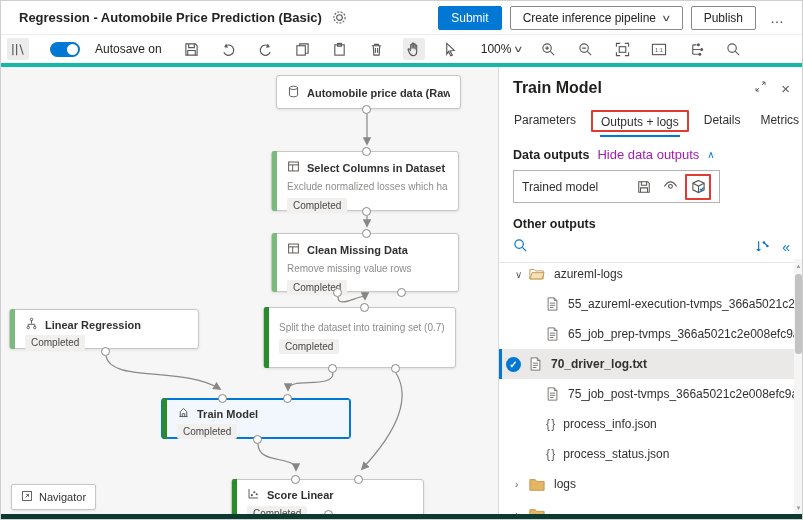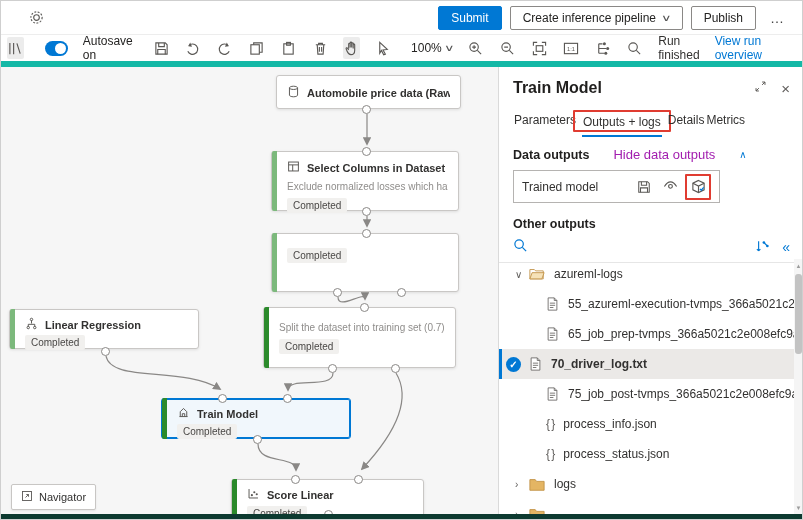--- a/index.html
+++ b/index.html
@@ -11,21 +11,21 @@
   .title{font-size:13px;font-weight:bold;color:#252423;white-space:nowrap}
   .gear{margin-left:10px;display:inline-flex}
   .tb-actions{margin-left:auto;display:flex;align-items:center;gap:8px}
   .btn{font-size:12px;height:24px;display:inline-flex;align-items:center;justify-content:center;padding:0 12px;border-radius:2px;cursor:pointer;white-space:nowrap}
   .btn-primary{background:#0078d4;color:#fff;border:1px solid #0078d4}
   .btn-std{background:#fff;color:#252423;border:1px solid #8a8886}
   .chev{font-size:9px;color:#555;margin-left:7px;transform:scaleX(1.6)}
   .more{font-size:14px;color:#444;letter-spacing:2px;padding:0 6px;cursor:pointer}
 
   
-  .toolbar{position:absolute;left:0;top:34px;width:100%;height:32px;background:#fff;border-bottom:6px solid #14b8a6;display:flex;align-items:center;padding:0 10px 0 6px;gap:15px}
+  .toolbar{position:absolute;left:0;top:34px;width:100%;height:32px;background:#fff;border-bottom:4px solid #14b8a6;display:flex;align-items:center;padding:0 10px 0 6px;gap:15px}
   .tool{display:inline-flex;align-items:center;justify-content:center;width:22px;height:22px;border-radius:2px;cursor:pointer}
   .tool.bgd{background:#ececec}
   .tool svg{display:block}
   .toggle{width:30px;height:15px;border-radius:8px;background:#0078d4;position:relative;cursor:pointer;margin-left:6px}
   .toggle .knob{position:absolute;right:2px;top:2px;width:11px;height:11px;border-radius:50%;background:#fff}
   .autosave{font-size:12px;color:#252423;margin-right:4px}
   .zoomlvl{font-size:12px;color:#252423;display:flex;align-items:center;gap:4px;cursor:pointer;margin-left:4px}
   .zoomlvl .chev{margin-left:0}
   .run-status{margin-left:auto;font-size:12px;color:#323130;display:flex;gap:6px;align-items:center;padding-right:4px}
   .run-link{color:#0078d4;cursor:pointer;text-decoration:none}
@@ -43,26 +43,26 @@
   .node.selected{border:1px solid #0078d4;background:#f1f7fc;box-shadow:0 0 0 1px #0078d4 inset}
   .port{position:absolute;width:9px;height:9px;border-radius:50%;background:#fff;border:1px solid #8a8886;z-index:3}
   .navigator{position:absolute;left:10px;top:417px;height:26px;background:#fff;border:1px solid #c8c6c4;border-radius:2px;display:flex;align-items:center;gap:6px;padding:0 9px;font-size:11px;color:#323130;cursor:pointer;box-shadow:0 1px 2px rgba(0,0,0,.08);z-index:4}
 
   
   .panel{position:absolute;left:497px;top:66px;width:306px;height:447px;background:#fff;border-left:1px solid #dadada;font-size:12px;color:#323130;overflow:hidden}
   .p-head{display:flex;align-items:center;padding:12px 14px 4px 14px}
   .p-title{font-size:16px;font-weight:bold;color:#201f1e}
   .p-headicons{margin-left:auto;display:flex;gap:14px;align-items:center;color:#605e5c}
   .x-icon{font-size:15px;cursor:pointer;line-height:1}
-  .tabs{display:flex;align-items:center;padding:6px 14px 0 14px;}
+  .tabs{display:flex;align-items:center;padding:6px 14px 0 14px;gap:18px}
   .tab{font-size:12px;color:#323130;padding:6px 1px 8px 1px;cursor:pointer;white-space:nowrap}
   .tab-annot{border:2px solid #e03c31;border-radius:1px;padding:3px 7px 1px 7px;margin:0 -4px}
   .tab.active{position:relative;font-weight:normal}
   .tab.active:after{content:"";position:absolute;left:0;right:0;bottom:0;height:2px;background:#0078d4}
-  .sect{display:flex;align-items:center;gap:24px;padding:12px 14px 0 14px}
+  .sect{display:flex;align-items:center;gap:8px;padding:12px 14px 0 14px}
   .sect b{font-size:12.5px;color:#201f1e}
   .bluelink{color:#a21caf;cursor:pointer;font-size:13px}
   .caret-up{color:#0078d4;font-size:10px}
   .outbox{margin:8px 14px 0 14px;width:207px;height:33px;border:1px solid #b5b3b1;display:flex;align-items:center;padding:0 8px;gap:4px}
   .outbox .lbl{font-size:12px;color:#323130;margin-right:auto}
   .obicon{display:inline-flex;align-items:center;justify-content:center;width:22px;height:22px;cursor:pointer}
   .annot-box{border:2px solid #e03c31;border-radius:1px;display:inline-flex;align-items:center;justify-content:center;width:26px;height:26px}
   .other-head{padding:14px 14px 0 14px;font-size:12.5px;font-weight:bold;color:#201f1e}
   .searchrow{display:flex;align-items:center;padding:7px 14px 6px 14px;gap:10px;border-bottom:1px solid #e6e6e6}
   .searchrow .right{margin-left:auto;display:flex;gap:12px;align-items:center}
@@ -86,20 +86,21 @@
   .bottombar{position:absolute;left:0;top:513px;width:100%;height:7px;background:#0d3a30}
   .ic{stroke:#5a5855;fill:none;stroke-width:1.2}
   .icb{stroke:#0078d4;fill:none;stroke-width:1.3}
 </style>
 </head>
 <body>
 
 <div class="root">
 
   <div class="titlebar">
+    <span class="title">Regression - Automobile Price Prediction (Basic)</span>
     <span class="gear">
       <svg width="15" height="15" viewBox="0 0 16 16">
           <circle class="ic" cx="8" cy="8" r="3"></circle>
           <circle class="ic" cx="8" cy="8" r="6" stroke-dasharray="2 1.6"></circle>
         </svg>
     </span>
     <span class="tb-actions">
       <span class="btn btn-primary">Submit</span>
       <span class="btn btn-std">
           <span>Create inference pipeline</span>
@@ -200,24 +201,20 @@
           <circle cx="13.5" cy="8" r="1.6" fill="#5a5855"></circle>
           <circle cx="11.5" cy="13" r="1.6" fill="#5a5855"></circle>
         </svg>
       </span>
     <span class="tool">
         <svg width="15" height="15" viewBox="0 0 16 16">
           <circle class="ic" cx="6.5" cy="6.5" r="4.5"></circle>
           <path class="ic" d="M10 10l4 4"></path>
         </svg>
       </span>
-    <span class="run-status">
-      <span>Run finished</span>
-      <span class="run-link">View run overview</span>
-    </span>
   </div>
 
   <div class="canvas">
     <svg class="edges" width="497" height="447">
       <defs>
         <marker id="arr" viewBox="0 0 10 10" refX="8" refY="5" markerWidth="7" markerHeight="7" orient="auto-start-reverse">
           <path d="M0 0 L10 5 L0 10 z" fill="#8a8886"></path>
         </marker>
       </defs>
       <g stroke="#8a8886" stroke-width="1.2" fill="none">
@@ -248,20 +245,28 @@
               <path class="ic" d="M2 6h12M7 6v7.5"></path>
             </svg></span>
           <span>Select Columns in Dataset</span>
         </div>
       <div class="nsub">Exclude normalized losses which have many</div>
       <span class="badge">Completed</span>
     </div>
 
     <div class="node" style="left:270px;top:166px;width:188px;height:59px">
       <span class="nbar bar-light"></span>
+      <div class="ntitle">
+          <span><svg width="13" height="13" viewBox="0 0 16 16">
+              <rect class="ic" x="2" y="2.5" width="12" height="11"></rect>
+              <path class="ic" d="M2 6h12M7 6v7.5"></path>
+            </svg></span>
+          <span>Clean Missing Data</span>
+        </div>
+      <div class="nsub">Remove missing value rows</div>
       <span class="badge">Completed</span>
     </div>
 
     <div class="node" style="left:262px;top:240px;width:193px;height:61px">
       <span class="nbar bar-dark"></span>
       <div class="nsub">Split the dataset into training set (0.7) and test</div>
       <span class="badge">Completed</span>
     </div>
 
     <div class="node" style="left:8px;top:242px;width:190px;height:40px;padding-top:7px">

